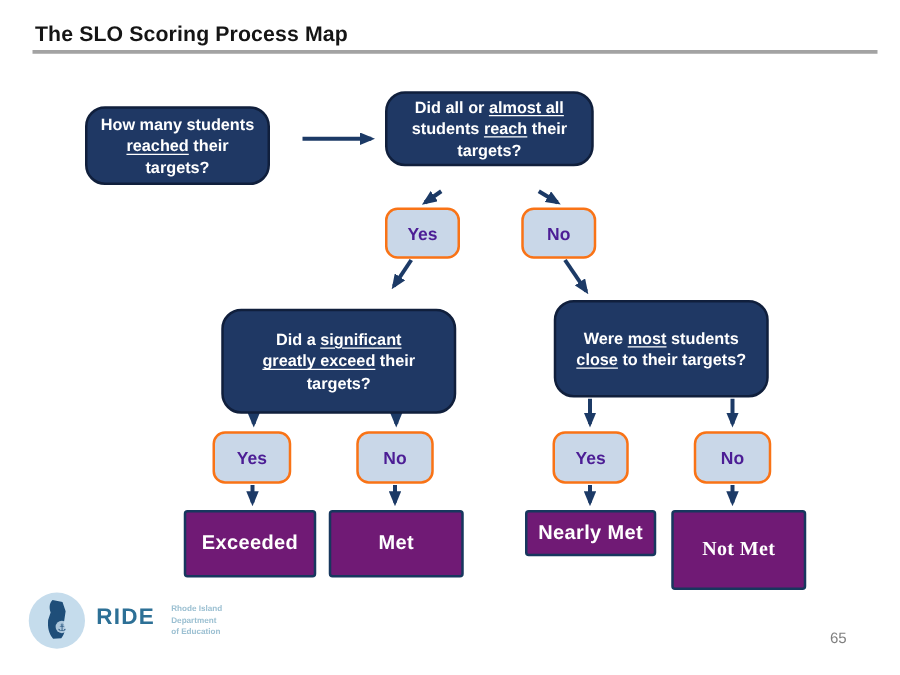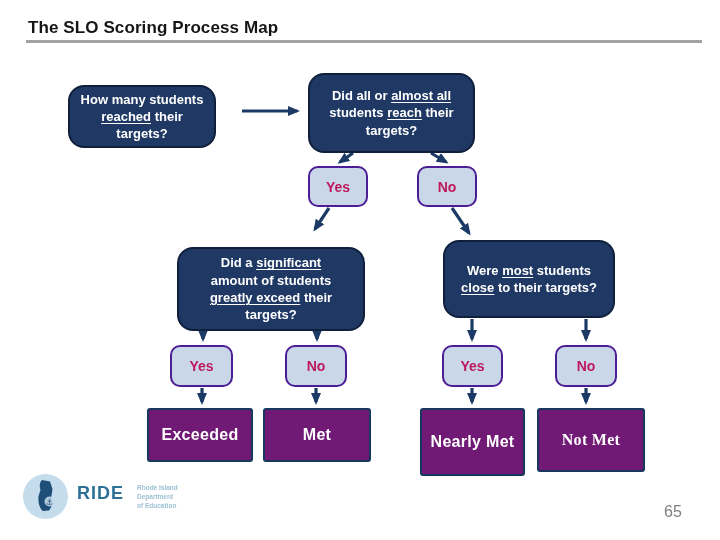--- a/index.html
+++ b/index.html
@@ -21,44 +21,44 @@
   .node {
     position:absolute; box-sizing:border-box;
     display:flex; align-items:center; justify-content:center;
     text-align:center; font-weight:bold;
   }
   .node-dark {
     background:#1f3864; border:2.5px solid #101f3c; border-radius:16px;
     color:#ffffff; font-size:13px; line-height:1.33; padding:4px 8px;
   }
   .node-light {
-    background:#c9d7e8; border:2px solid #4c1d95; border-radius:10px;
-    color:#be185d; font-size:14px;
+    background:#c9d7e8; border:2px solid #f97316; border-radius:10px;
+    color:#4c1d95; font-size:14px;
   }
   .node-result {
     background:#701a75; border:2px solid #17375e; border-radius:3px;
     color:#ffffff; font-size:16px; letter-spacing:0.3px;
   }
   .node-text span.u { text-decoration:underline; text-underline-offset:2px; }
 
   #q1 { left:68px;  top:85px;  width:148px; height:63px; }
-  #q2 { left:308px; top:73px;  width:167px; height:80px; }
+  #q2 { left:308px; top:73px;  width:167px; height:60px; }
   #q3 { left:177px; top:247px; width:188px; height:84px;border-radius:16px; }
   #q4 { left:443px; top:240px; width:172px; height:78px; }
 
   #yes1 { left:308px; top:166px; width:60px; height:41px; }
   #no1  { left:417px; top:166px; width:60px; height:41px; }
   #yes2 { left:170px; top:345px; width:63px; height:42px; }
   #no2  { left:285px; top:345px; width:62px; height:42px; }
   #yes3 { left:442px; top:345px; width:61px; height:42px; }
   #no3  { left:555px; top:345px; width:62px; height:42px; }
 
   #r1 { left:147px; top:408px; width:106px; height:54px; }
   #r2 { left:263px; top:408px; width:108px; height:54px; }
-  #r3 { left:420px; top:408px; width:105px; height:68px; }
+  #r3 { left:420px; top:408px; width:105px; height:37px; }
   #r4 { left:537px; top:408px; width:108px; height:64px;font-family:Liberation Serif, serif; }
 
   
   .arrows { position:absolute; left:0; top:0; width:720px; height:540px; pointer-events:none; }
   .arrows path.a { stroke:#1c3a66; stroke-width:3.2; fill:none; }
 
   
   .logo-circle {
     position:absolute; left:23px; top:474px; width:45px; height:45px;
     border-radius:50%; background:#c5dcec;
@@ -66,21 +66,21 @@
   .logo-word {
     position:absolute; left:77px; top:483px;
     font-size:18px; font-weight:bold; color:#2d7096; letter-spacing:1px;
   }
   .logo-tagline {
     position:absolute; left:137px; top:484px;
     font-size:6.5px; line-height:1.35; color:#9cc0d2; font-weight:bold;
   }
   .page-number {
     position:absolute; left:664px; top:503px;
-    font-size:16px; color:#7f7f7f;text-align:center;
+    font-size:12px; color:#7f7f7f;text-align:center;
   }
 </style>
 </head>
 <body>
 
 <div class="slide">
 
   <h1 class="slide-title">The SLO Scoring Process Map</h1>
   <div class="title-rule"></div>
 
@@ -114,21 +114,20 @@
   <div class="node node-dark" id="q2">
     <div class="node-text">
         <div><span>Did all or </span><span class="u">almost all</span></div>
         <div><span>students </span><span class="u">reach</span><span> their</span></div>
         <div><span>targets?</span></div>
       </div>
   </div>
   <div class="node node-dark" id="q3">
     <div class="node-text">
         <div><span>Did a </span><span class="u">significant</span></div>
-        <div><span>amount of students</span></div>
         <div><span class="u">greatly exceed</span><span> their</span></div>
         <div><span>targets?</span></div>
       </div>
   </div>
   <div class="node node-dark" id="q4">
     <div class="node-text">
         <div><span>Were </span><span class="u">most</span><span> students</span></div>
         <div><span class="u">close</span><span> to their targets?</span></div>
       </div>
   </div>

